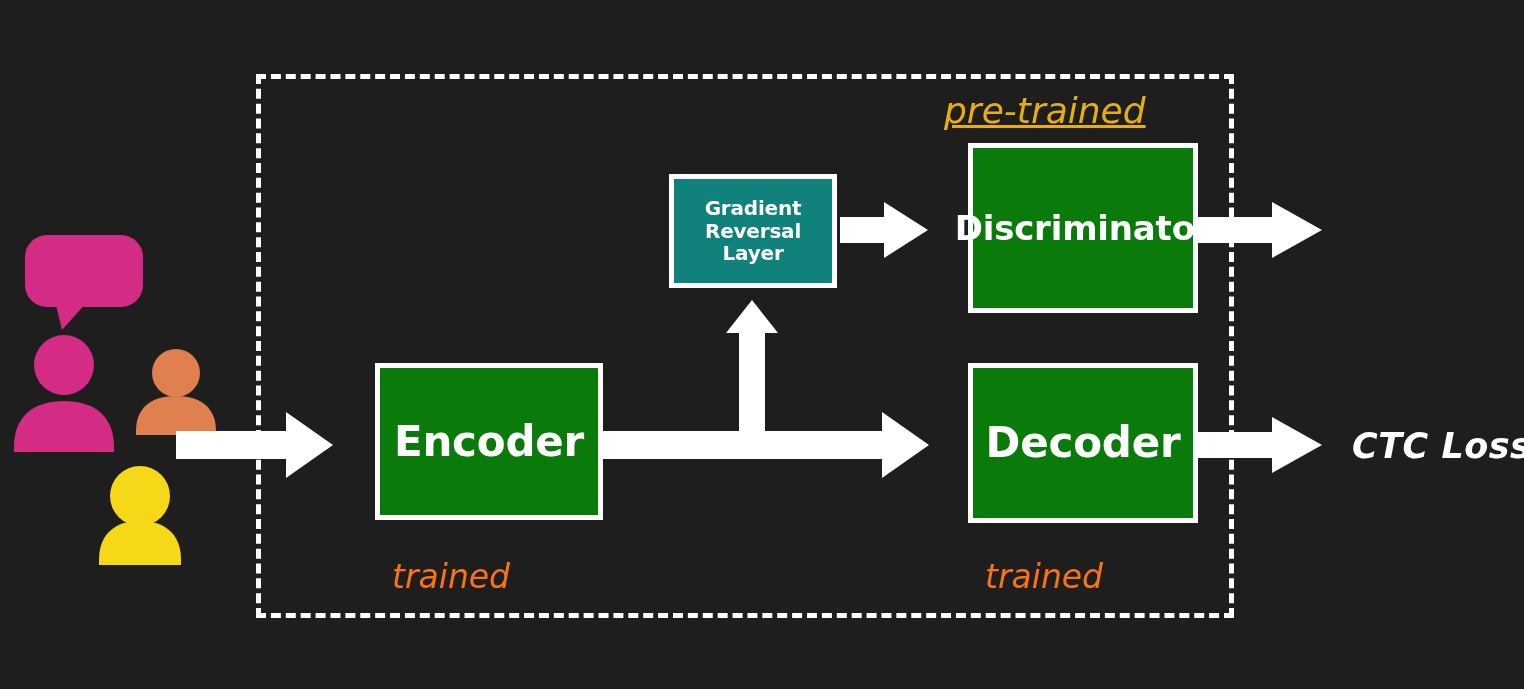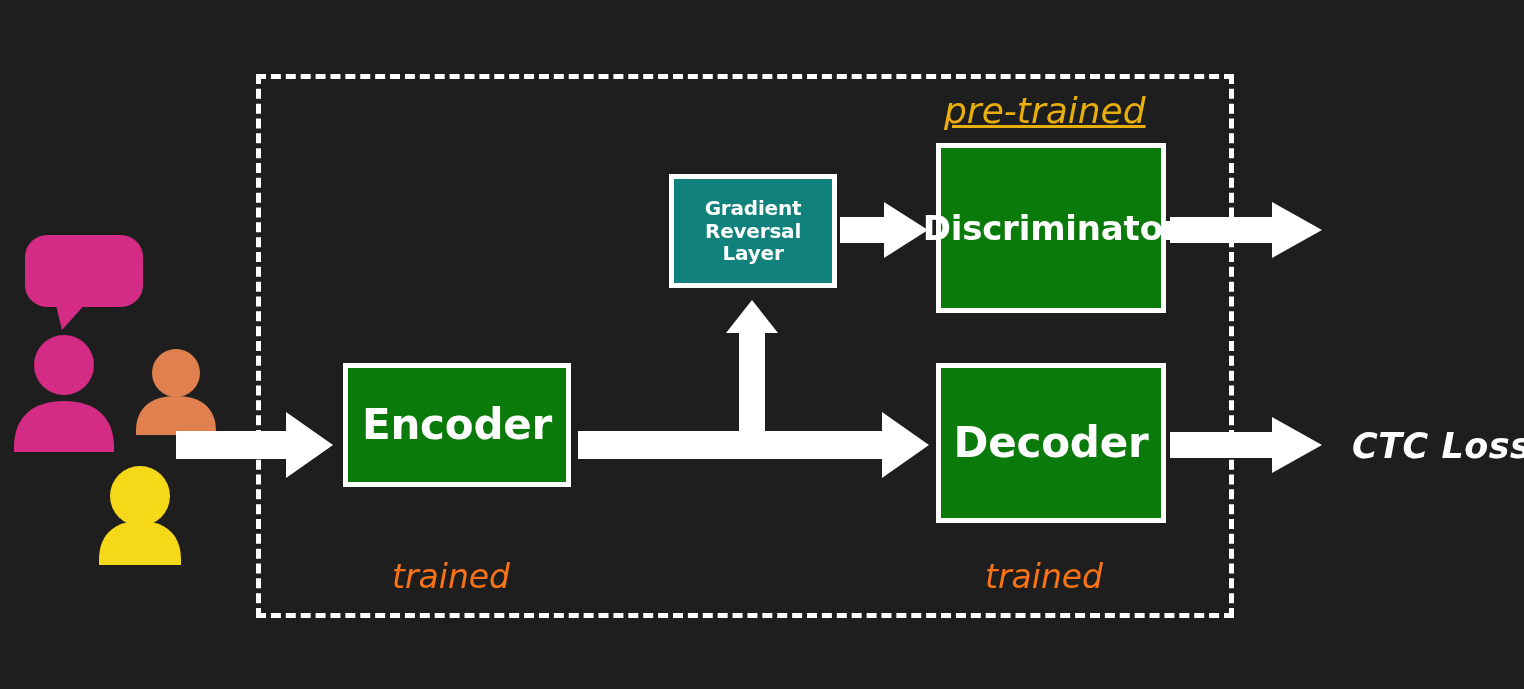--- a/index.html
+++ b/index.html
@@ -38,25 +38,25 @@
     display: flex;
     align-items: center;
     justify-content: center;
     border: 5px solid #ffffff;
     color: #ffffff;
     text-align: center;
     line-height: 1.12;
     font-weight: bold;
     letter-spacing: -0.2px;
   }
-  .module.green { background: #0a7a0a; }
+  .module.green { background: #0a7a0a; margin-left: 32px; }
   .module.teal  { background: #10817b; }
 
   #box-encoder {
-    left: 343px; top: 363px; width: 228px; height: 124px;
+    left: 343px; top: 363px; width: 228px; height: 157px;
     font-size: 42px;
   }
   #box-decoder {
     left: 936px; top: 363px; width: 230px; height: 160px;
     font-size: 42px;
   }
   #box-discriminator {
     left: 936px; top: 143px; width: 230px; height: 170px;
     font-size: 34px;
   }

